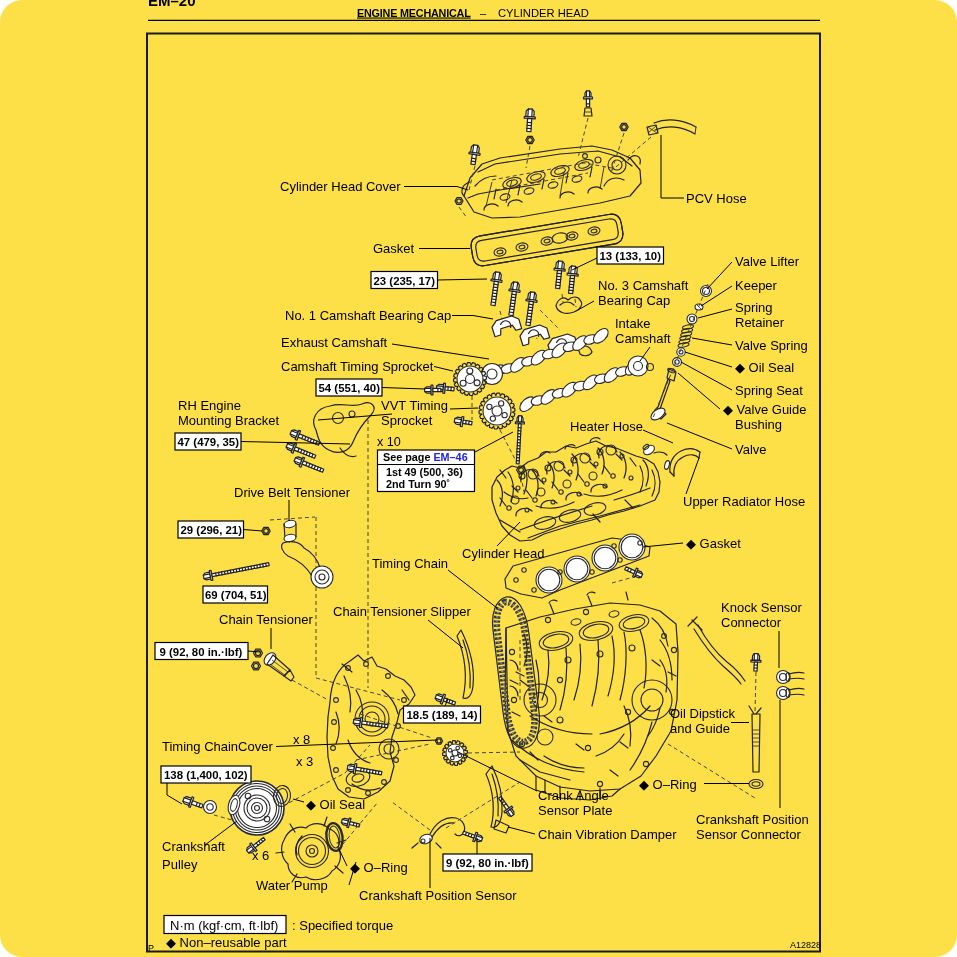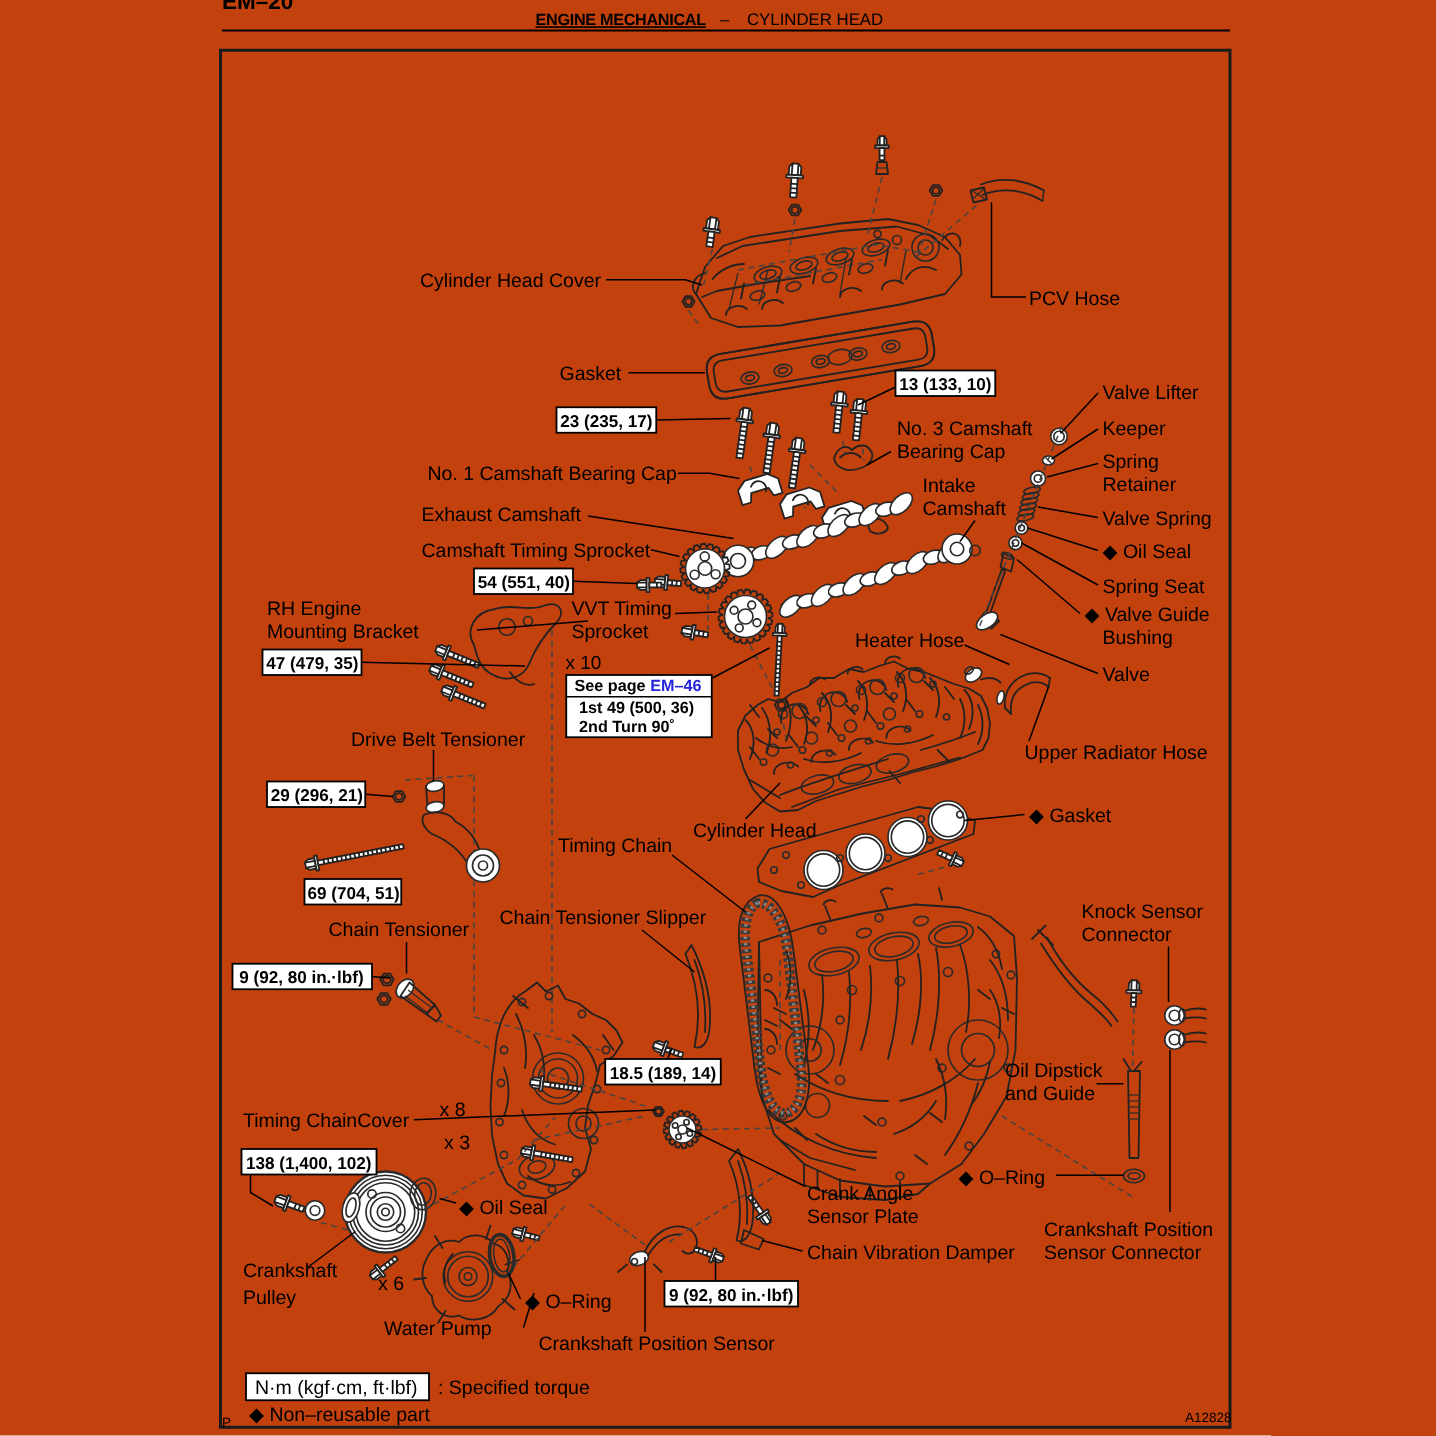--- a/index.html
+++ b/index.html
@@ -1,16 +1,16 @@
 <!DOCTYPE html>
 <html><head>
 <meta charset="utf-8">
 <style>
   html,body{margin:0;padding:0;background:#fff;}
-  #page{position:relative;width:957px;height:957px;background:#c2410c;overflow:hidden;}
+  #page{position:relative;width:957px;height:957px;background:#fde047;overflow:hidden;border-radius:22px;}
   svg{position:absolute;top:0;left:0;}
   text{font-family:"Liberation Sans",sans-serif;fill:#000;}
   .lbl{font-size:13px;}
   .tq{font-size:11.4px;font-weight:bold;}
   .ln{stroke:#000;stroke-width:1;fill:none;}
   .art{stroke:#222;stroke-width:1.2;fill:none;stroke-linejoin:round;stroke-linecap:round;}
   .artf{stroke:#222;stroke-width:1.2;fill:#fff;stroke-linejoin:round;}
   .dash{stroke:#444;stroke-width:1;fill:none;stroke-dasharray:4 3;}
   .bx{fill:#fff;stroke:#000;stroke-width:1.2;}
 </style>

